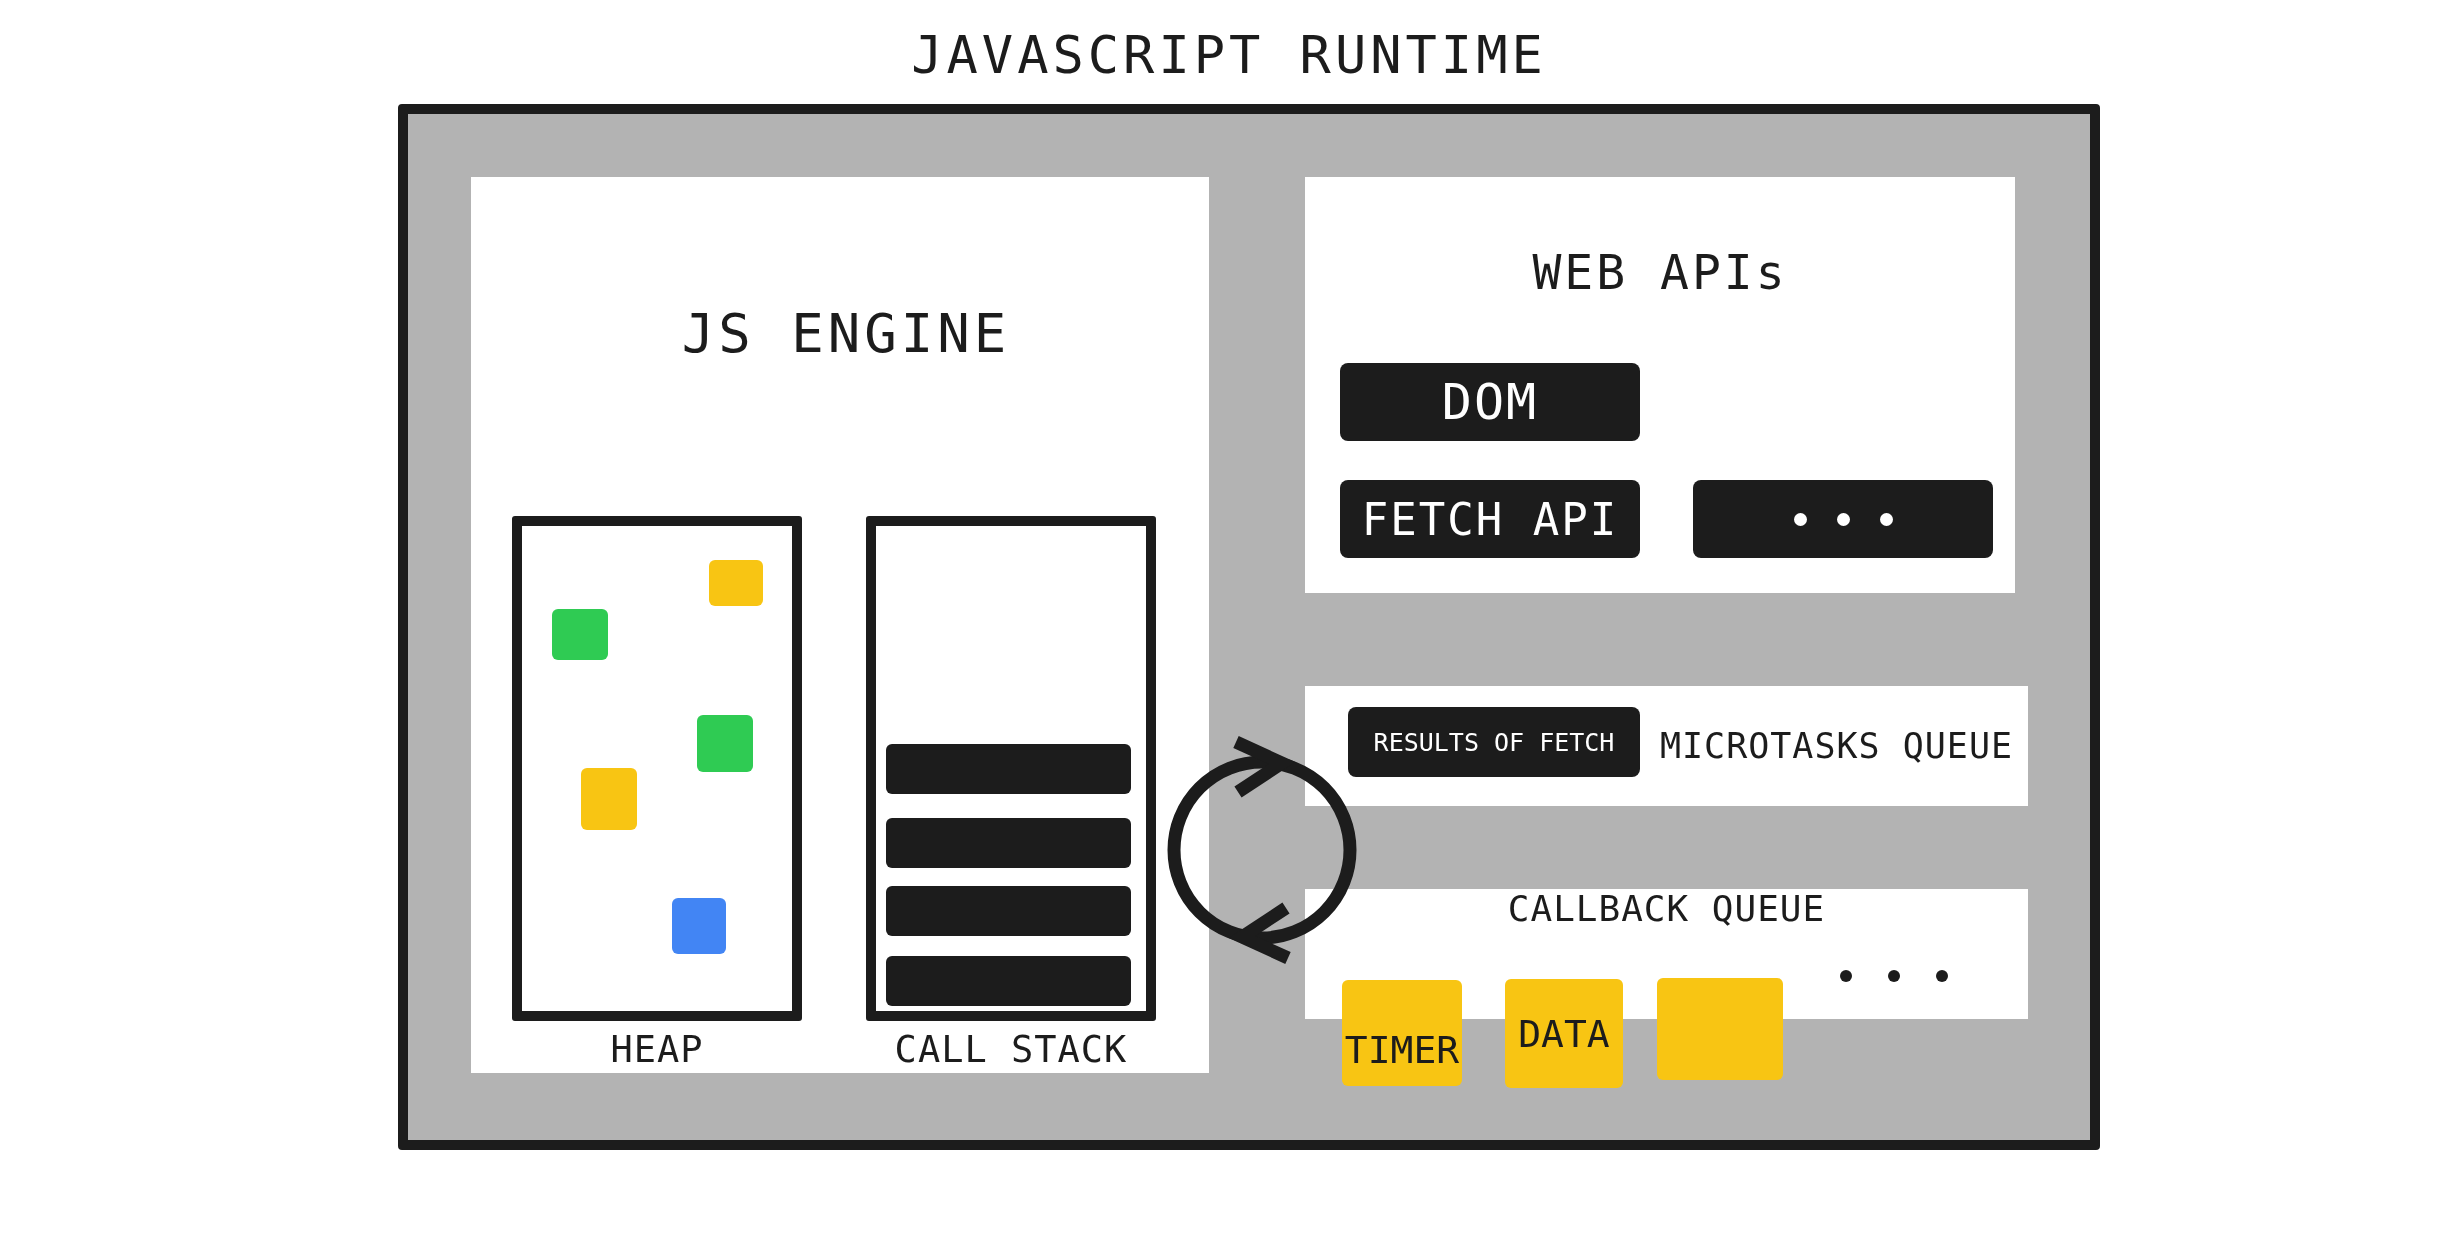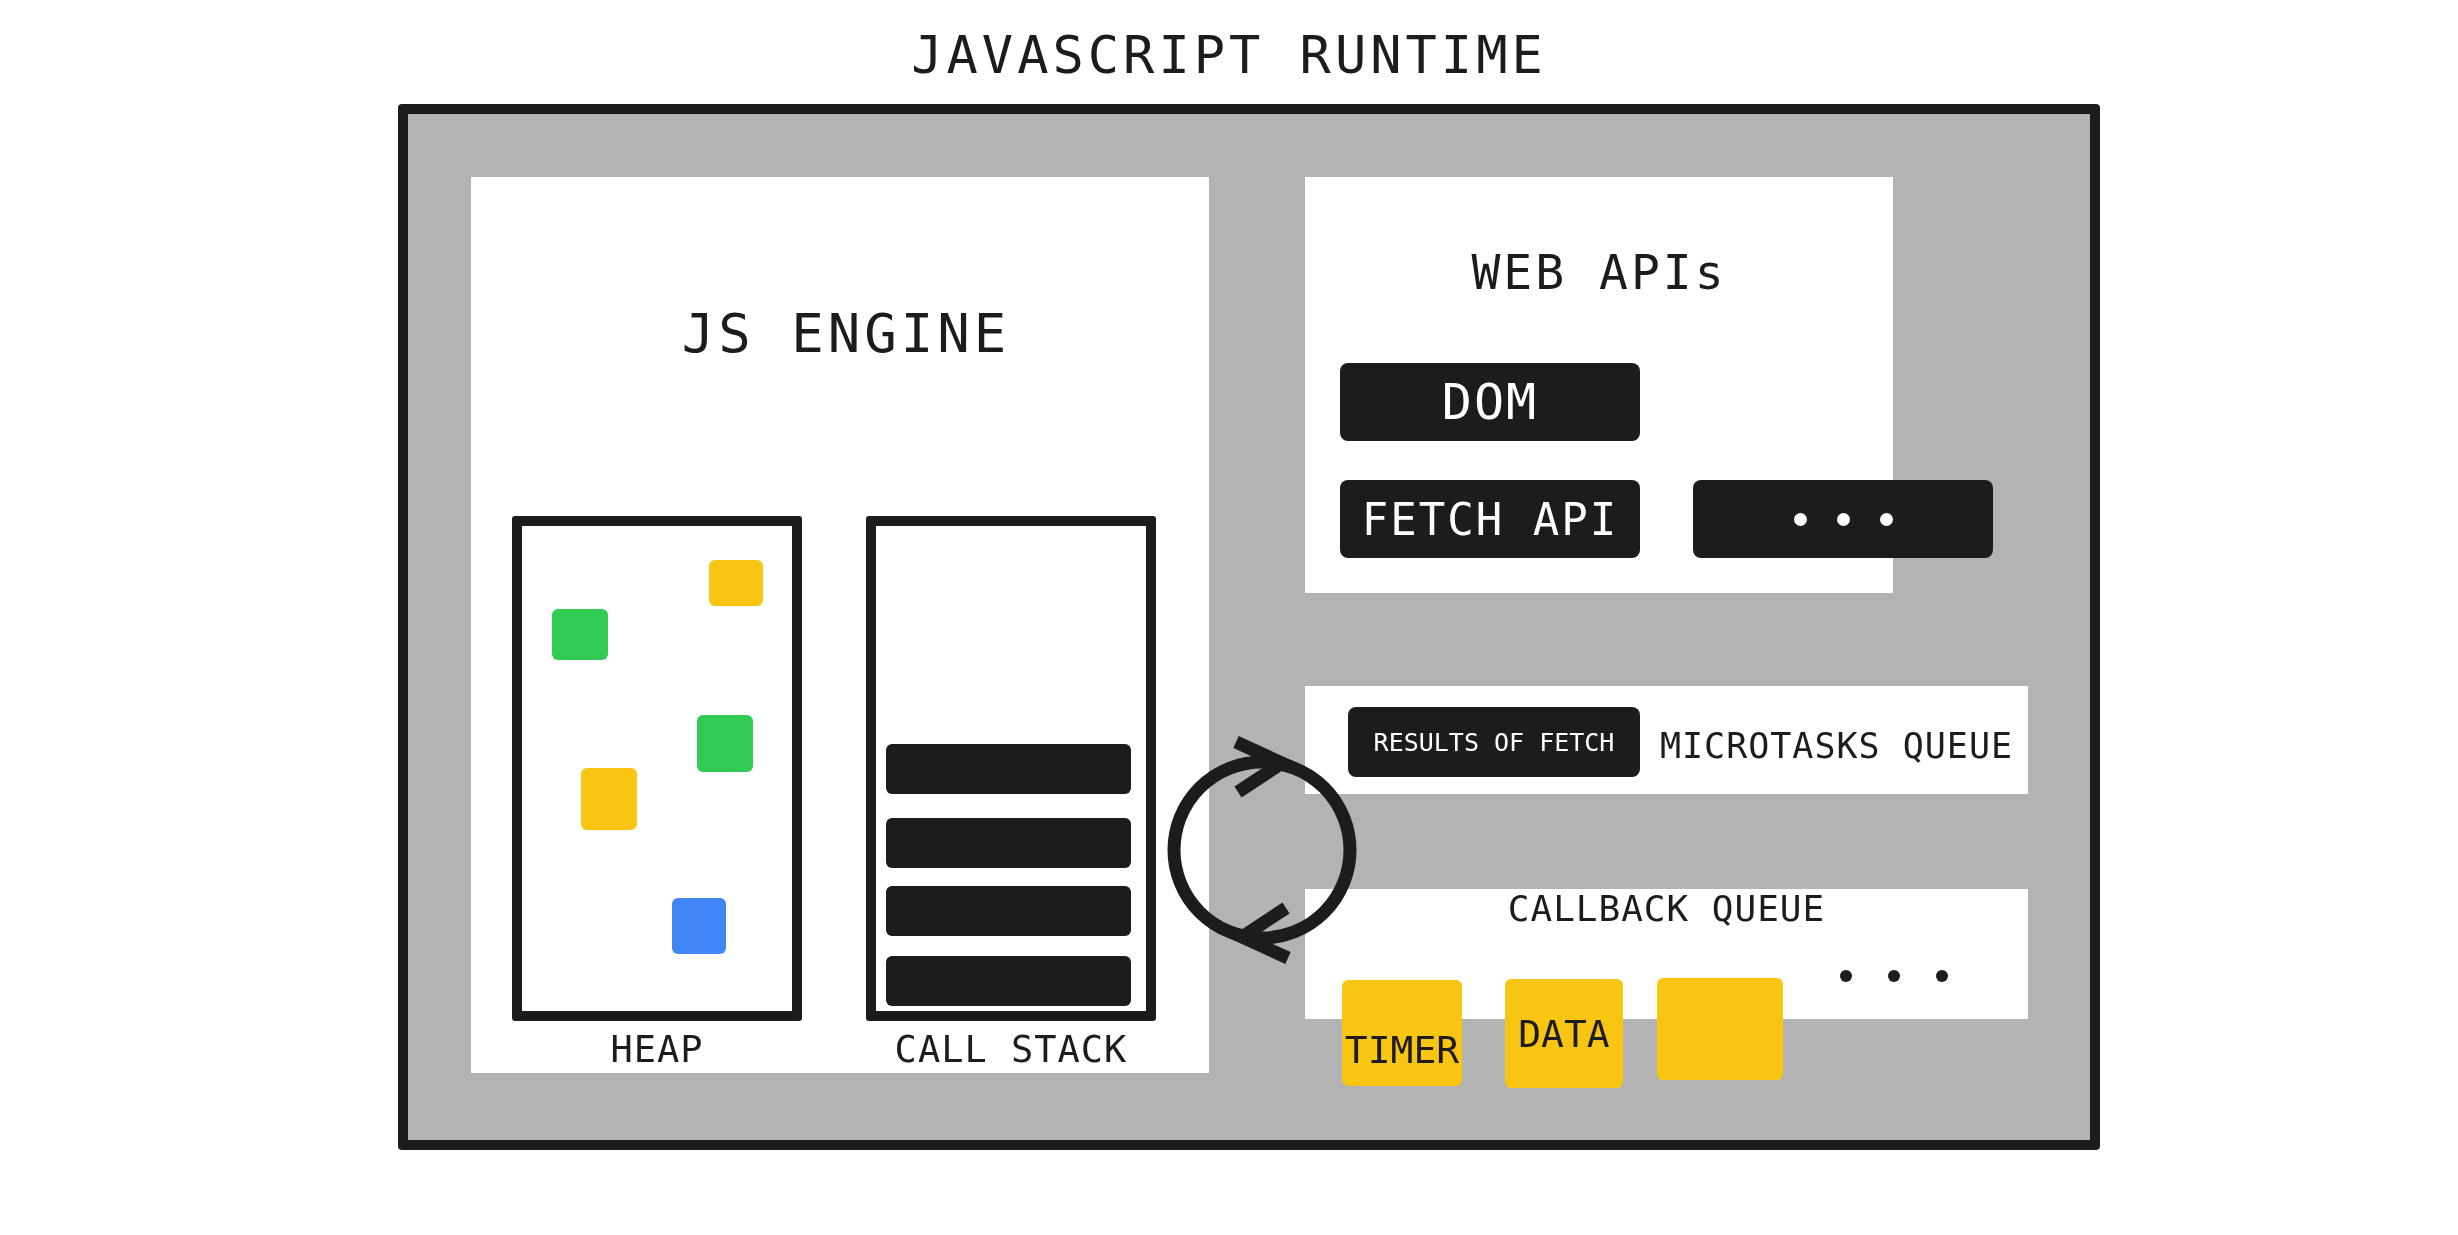--- a/index.html
+++ b/index.html
@@ -42,34 +42,34 @@
   .stack-frame{position:absolute;left:10px;width:245px;height:50px;border-radius:6px;
     background:var(--ink);}
   .fr0{top:218px;}.fr1{top:292px;}.fr2{top:360px;}.fr3{top:430px;}
 
   .box-label{position:absolute;width:290px;text-align:center;font-size:37px;
     letter-spacing:1px;line-height:1.2;top:1028px;}
   .heap-label{left:512px;}
   .stack-label{left:866px;}
 
   
-  .web-apis{left:1305px;top:177px;width:588px;height:416px;}
+  .web-apis{left:1305px;top:177px;width:710px;height:416px;}
   .web-apis-title{position:absolute;left:0;top:67px;width:100%;text-align:center;
     font-size:48px;letter-spacing:3px;line-height:1.2;}
   .api-btn{position:absolute;width:300px;height:78px;background:var(--ink);color:#fff;
     border-radius:8px;display:flex;align-items:center;justify-content:center;}
   .btn-dom{left:35px;top:186px;font-size:50px;letter-spacing:2px;}
   .btn-timers{left:388px;top:186px;font-size:38px;letter-spacing:2px;}
   .btn-fetch{left:35px;top:303px;font-size:44px;letter-spacing:2px;}
   .btn-dots{left:388px;top:303px;}
   .dots-row{display:flex;gap:30px;}
   .dot{width:13px;height:13px;border-radius:50%;background:#fff;}
 
   
-  .microtasks{left:1305px;top:686px;width:723px;height:108px;}
+  .microtasks{left:1305px;top:686px;width:723px;height:120px;}
   .fetch-chip{position:absolute;left:43px;top:21px;width:292px;height:70px;
     background:var(--ink);color:#fff;border-radius:8px;display:flex;align-items:center;
     justify-content:center;font-size:25px;}
   .micro-title{position:absolute;left:340px;top:0;width:383px;height:120px;
     display:flex;align-items:center;justify-content:center;font-size:35px;letter-spacing:1px;}
 
   
   .callback{left:1305px;top:889px;width:723px;height:130px;}
   .cb-title{position:absolute;left:0;top:0;width:100%;text-align:center;
     font-size:36px;letter-spacing:1px;line-height:1.1;}

